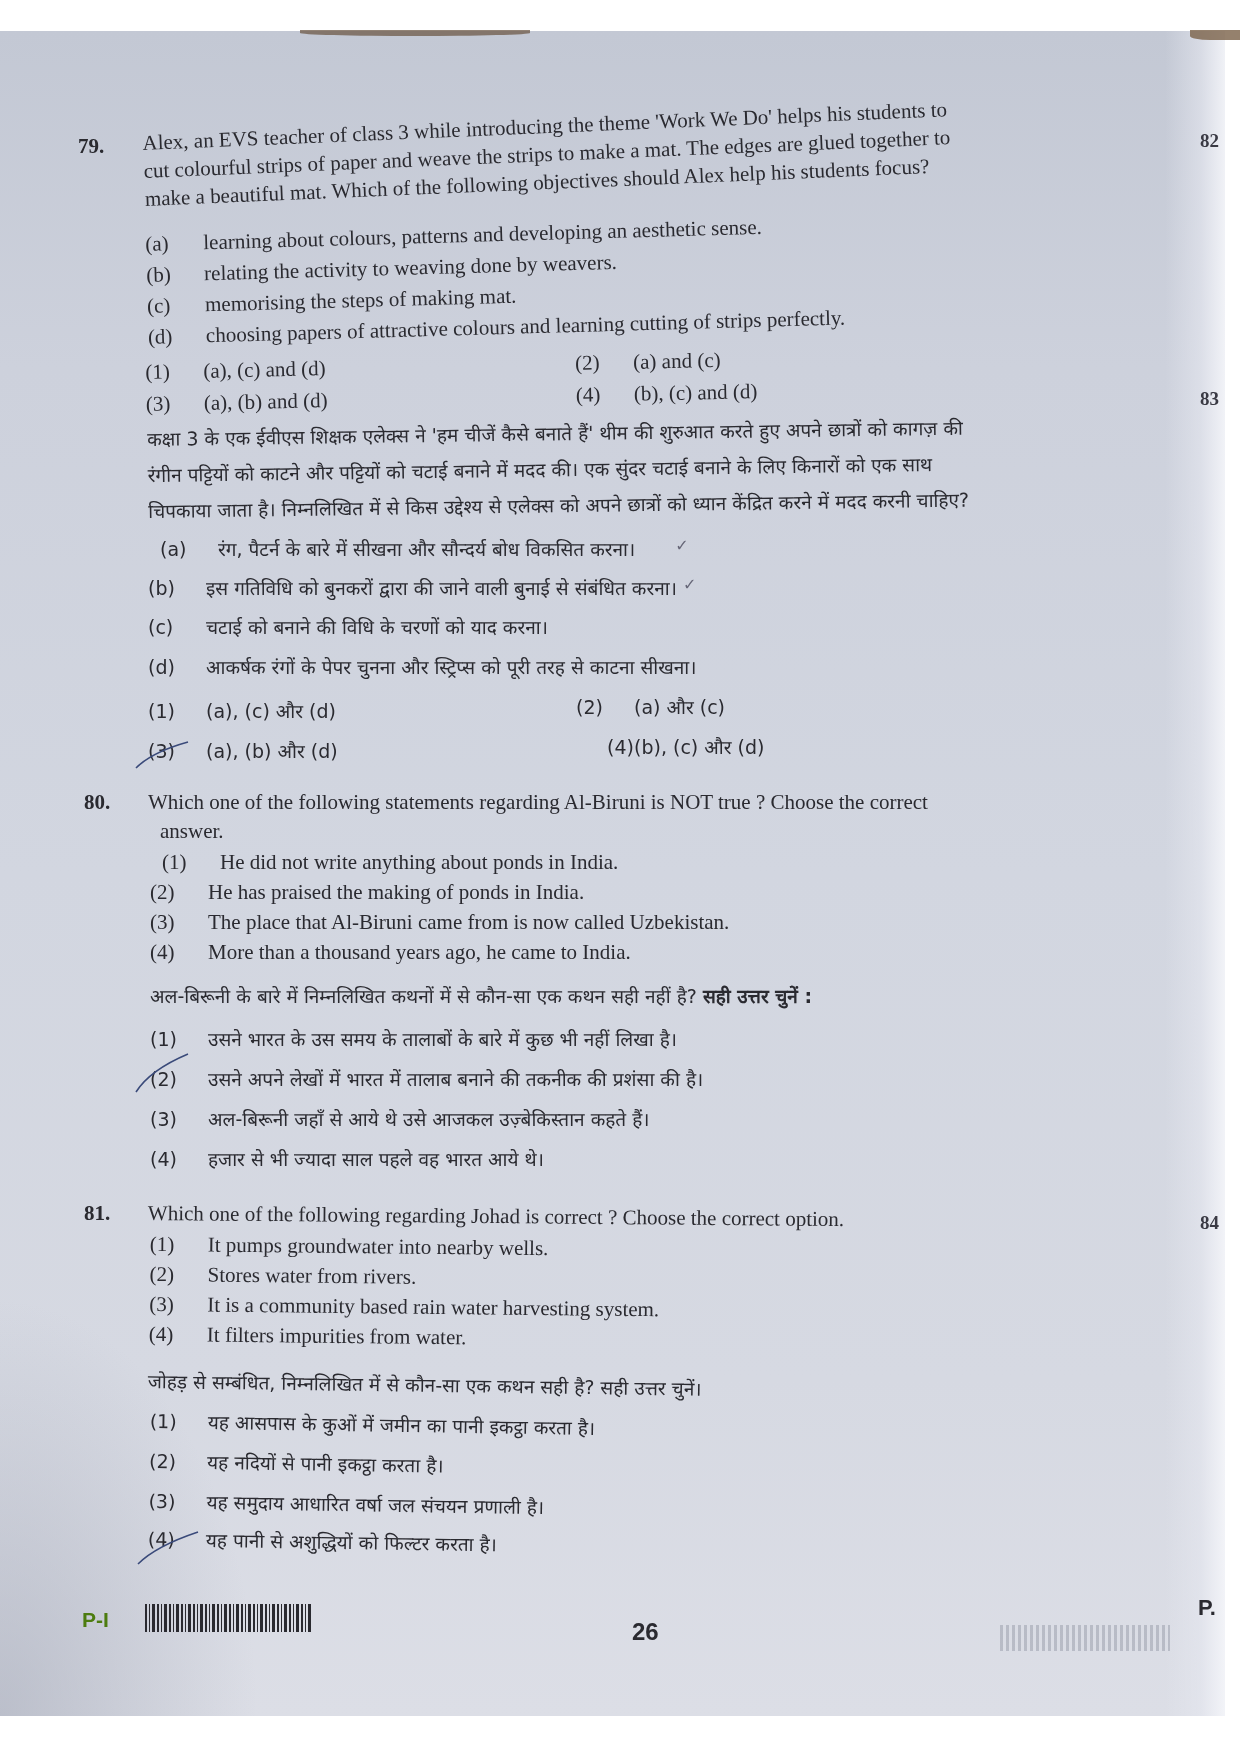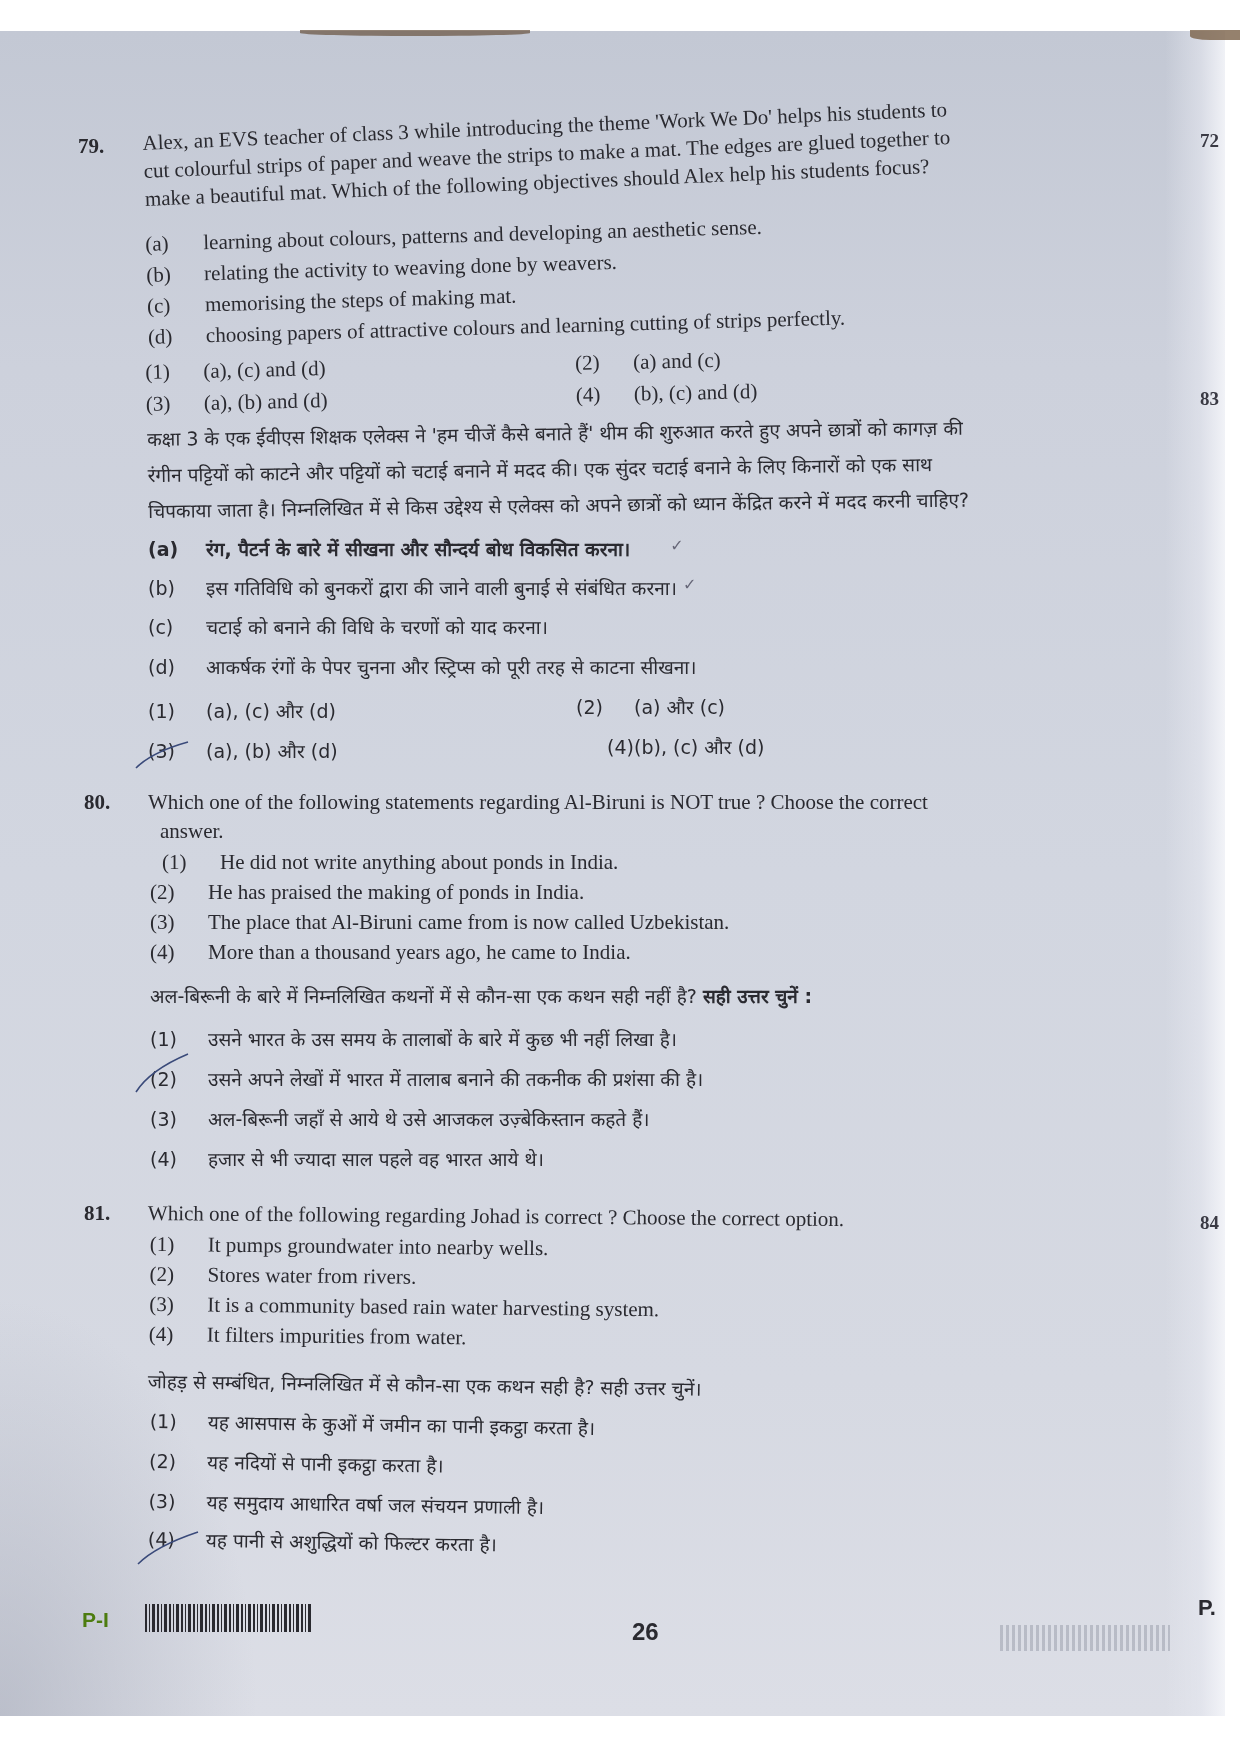--- a/index.html
+++ b/index.html
@@ -152,21 +152,21 @@
 <div class="page">
   <div class="page-shade-right"></div>
   <div class="page-shade-left-bottom"></div>
 </div>
 <div class="bottom-strip"></div>
 <div class="binding-left"></div>
 <div class="binding-right"></div>
 
 <div class="content">
 
-  <span class="margin-num" style="left:1200px; top:130px;">72</span>
+  <span class="margin-num" style="left:1200px; top:130px;">82</span>
   <span class="margin-num" style="left:1200px; top:388px;">83</span>
   <span class="margin-num" style="left:1200px; top:1212px;">84</span>
 
   <section>
     <span class="line" style="left:78px; top:134px; font-weight:bold;">79.</span>
 
     <div class="rotated" style="position:absolute; left:142px; top:131px; transform: rotate(-2.4deg);">
       <div class="line" style="left:0; top:0;">Alex, an EVS teacher of class 3 while introducing the theme 'Work We Do' helps his students to</div>
       <div class="line" style="left:0; top:28px;">cut colourful strips of paper and weave the strips to make a mat. The edges are glued together to</div>
       <div class="line" style="left:0; top:56px;">make a beautiful mat. Which of the following objectives should Alex help his students focus?</div>
@@ -186,21 +186,21 @@
       <div class="line" style="left:430px; top:32px;"><span class="label">(4)</span><span>(b), (c)  and (d)</span></div>
     </div>
 
     <div class="rotated" style="position:absolute; left:147px; top:426px; transform: rotate(-0.8deg);">
       <div class="line hi" style="left:0; top:0;">कक्षा 3 के एक ईवीएस शिक्षक एलेक्स ने 'हम चीजें कैसे बनाते हैं' थीम की शुरुआत करते हुए अपने छात्रों को कागज़ की</div>
       <div class="line hi" style="left:0; top:36px;">रंगीन पट्टियों को काटने और पट्टियों को चटाई बनाने में मदद की। एक सुंदर चटाई बनाने के लिए किनारों को एक साथ</div>
       <div class="line hi" style="left:0; top:72px;">चिपकाया जाता है। निम्नलिखित में से किस उद्देश्य से एलेक्स को अपने छात्रों को ध्यान केंद्रित करने में मदद करनी चाहिए?</div>
     </div>
 
     <div style="position:absolute; left:148px; top:536px;">
-      <div class="line hi" style="left:0; top:0;font-weight:bold;"><span class="label">(a)</span><span>रंग, पैटर्न के बारे में सीखना और सौन्दर्य बोध विकसित करना।</span><span class="tick" style="margin-left:40px;">✓</span></div>
+      <div class="line hi" style="left:12px; top:0;"><span class="label">(a)</span><span>रंग, पैटर्न के बारे में सीखना और सौन्दर्य बोध विकसित करना।</span><span class="tick" style="margin-left:40px;">✓</span></div>
       <div class="line hi" style="left:0; top:39px;"><span class="label">(b)</span><span>इस गतिविधि को बुनकरों द्वारा की जाने वाली बुनाई से संबंधित करना।</span><span class="tick" style="margin-left:6px;">✓</span></div>
       <div class="line hi" style="left:0; top:78px;"><span class="label">(c)</span><span>चटाई को बनाने की विधि के चरणों को याद करना।</span></div>
       <div class="line hi" style="left:0; top:118px;"><span class="label">(d)</span><span>आकर्षक रंगों के पेपर चुनना और स्ट्रिप्स को पूरी तरह से काटना सीखना।</span></div>
     </div>
 
     <div style="position:absolute; left:148px; top:698px;">
       <div class="line hi" style="left:0; top:0;"><span class="label">(1)</span><span>(a), (c) और (d)</span></div>
       <div class="line hi" style="left:428px; top:-4px;"><span class="label">(2)</span><span>(a) और (c)</span></div>
       <div class="line hi" style="left:0; top:40px;"><span class="label">(3)</span><span>(a), (b) और (d)</span></div>
       <div class="line hi" style="left:428px; top:36px;text-align:right;"><span class="label">(4)</span><span>(b), (c)  और (d)</span></div>

